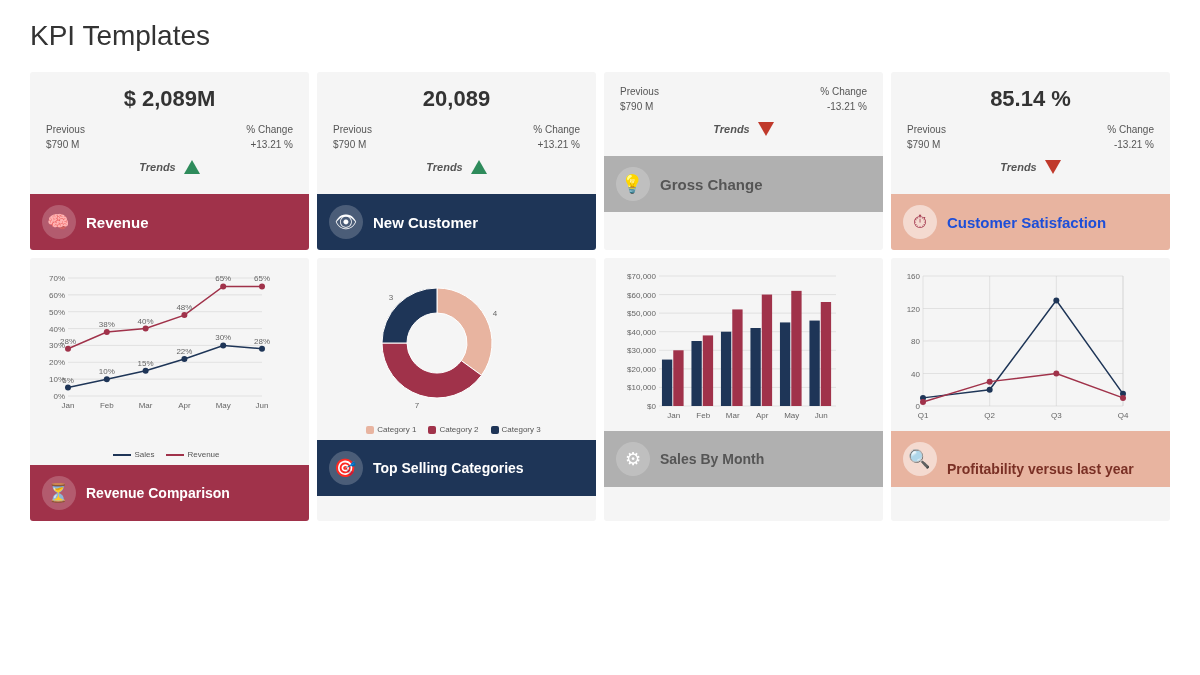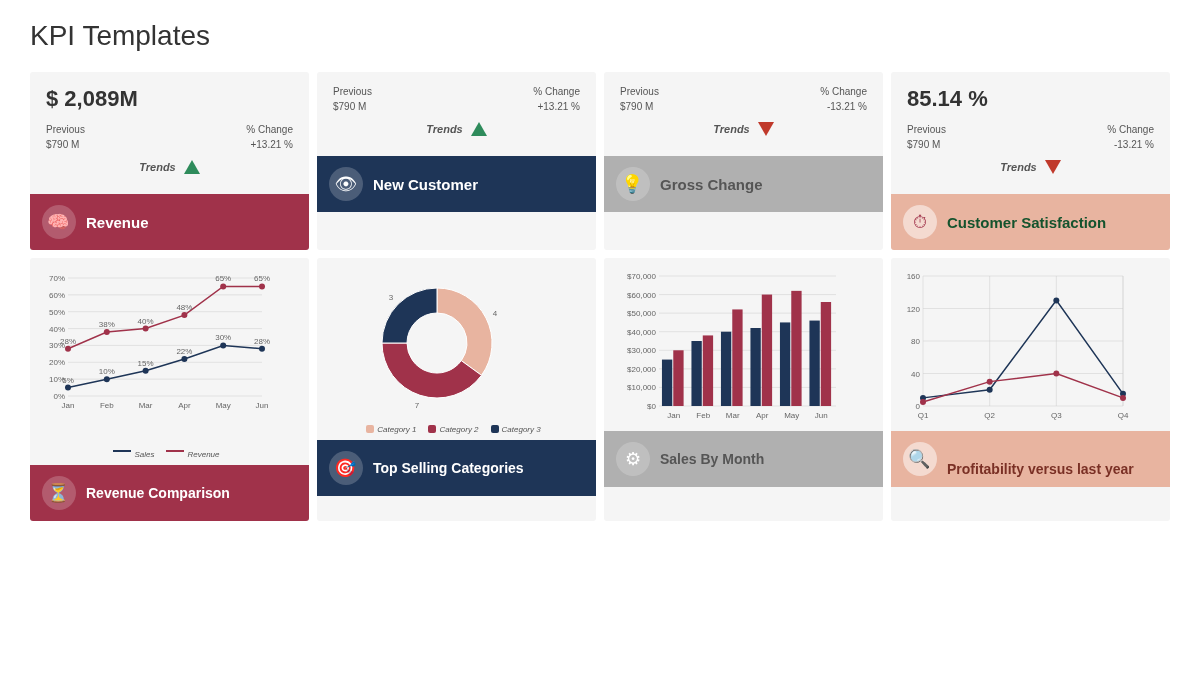--- a/index.html
+++ b/index.html
@@ -22,21 +22,21 @@
       gap: 8px;
     }
     
     .kpi-card {
       background: #f5f5f5;
       border-radius: 3px;
       overflow: hidden;
     }
     .kpi-top {
       padding: 14px 16px 10px;
-      text-align: left;
+      text-align: center;
     }
     .kpi-main-value {
       font-size: 22px;
       font-weight: 600;
       color: #333;
       margin-bottom: 12px;
     }
     .kpi-meta {
       display: flex;
       justify-content: space-between;
@@ -96,21 +96,21 @@
       font-size: 18px;
       color: #fff;
     }
     .kpi-footer.salmon .kpi-footer-icon { color: #a0324a; background: rgba(255,255,255,0.5); }
     .kpi-footer-label {
       font-size: 15px;
       font-weight: 600;
       color: #fff;
     }
     .kpi-footer.silver .kpi-footer-label { color: #555; }
-    .kpi-footer.salmon .kpi-footer-label { color: #14532d; }
+    .kpi-footer.salmon .kpi-footer-label { color: #1d4ed8; }
 
     
     .chart-card {
       background: #f5f5f5;
       border-radius: 3px;
       overflow: hidden;
     }
     .chart-area {
       padding: 10px 10px 4px;
       height: 190px;
@@ -141,21 +141,21 @@
       font-size: 14px;
       font-weight: 600;
       color: #fff;
     }
     .chart-footer.silver .chart-footer-label { color: #555; text-align: right; }
     .chart-footer.salmon .chart-footer-label { color: #7a3025; margin-top: 20px; }
 
     
     svg { overflow: visible; }
     .axis-label { font-size: 8px; fill: #666; }
-    .legend-item { font-size: 8px; color: #555; display: inline-flex; align-items: flex-start; margin-right: 6px; font-style: italic; }
+    .legend-item { font-size: 8px; color: #555; display: inline-flex; align-items: center; margin-right: 6px; }
 
     .chart-legend {
       display: flex;
       justify-content: center;
       gap: 6px;
       padding: 2px 6px 6px;
     }
   </style>
 </head>
 <body>
@@ -180,20 +180,21 @@
           <div class="trend-up"></div>
         </div>
       </div>
       <div class="kpi-footer crimson">
         <div class="kpi-footer-icon">🧠</div>
         <div class="kpi-footer-label">Revenue</div>
       </div>
     </div>
     <div class="kpi-card">
       <div class="kpi-top">
+        <div class="kpi-main-value">20,089</div>
         <div class="kpi-meta">
           <span>Previous</span>
           <span>% Change</span>
         </div>
         <div class="kpi-meta-values">
           <span>$790 M</span>
           <span>+13.21 %</span>
         </div>
         <div class="kpi-trends">
           <span class="kpi-trends-label">Trends</span>

